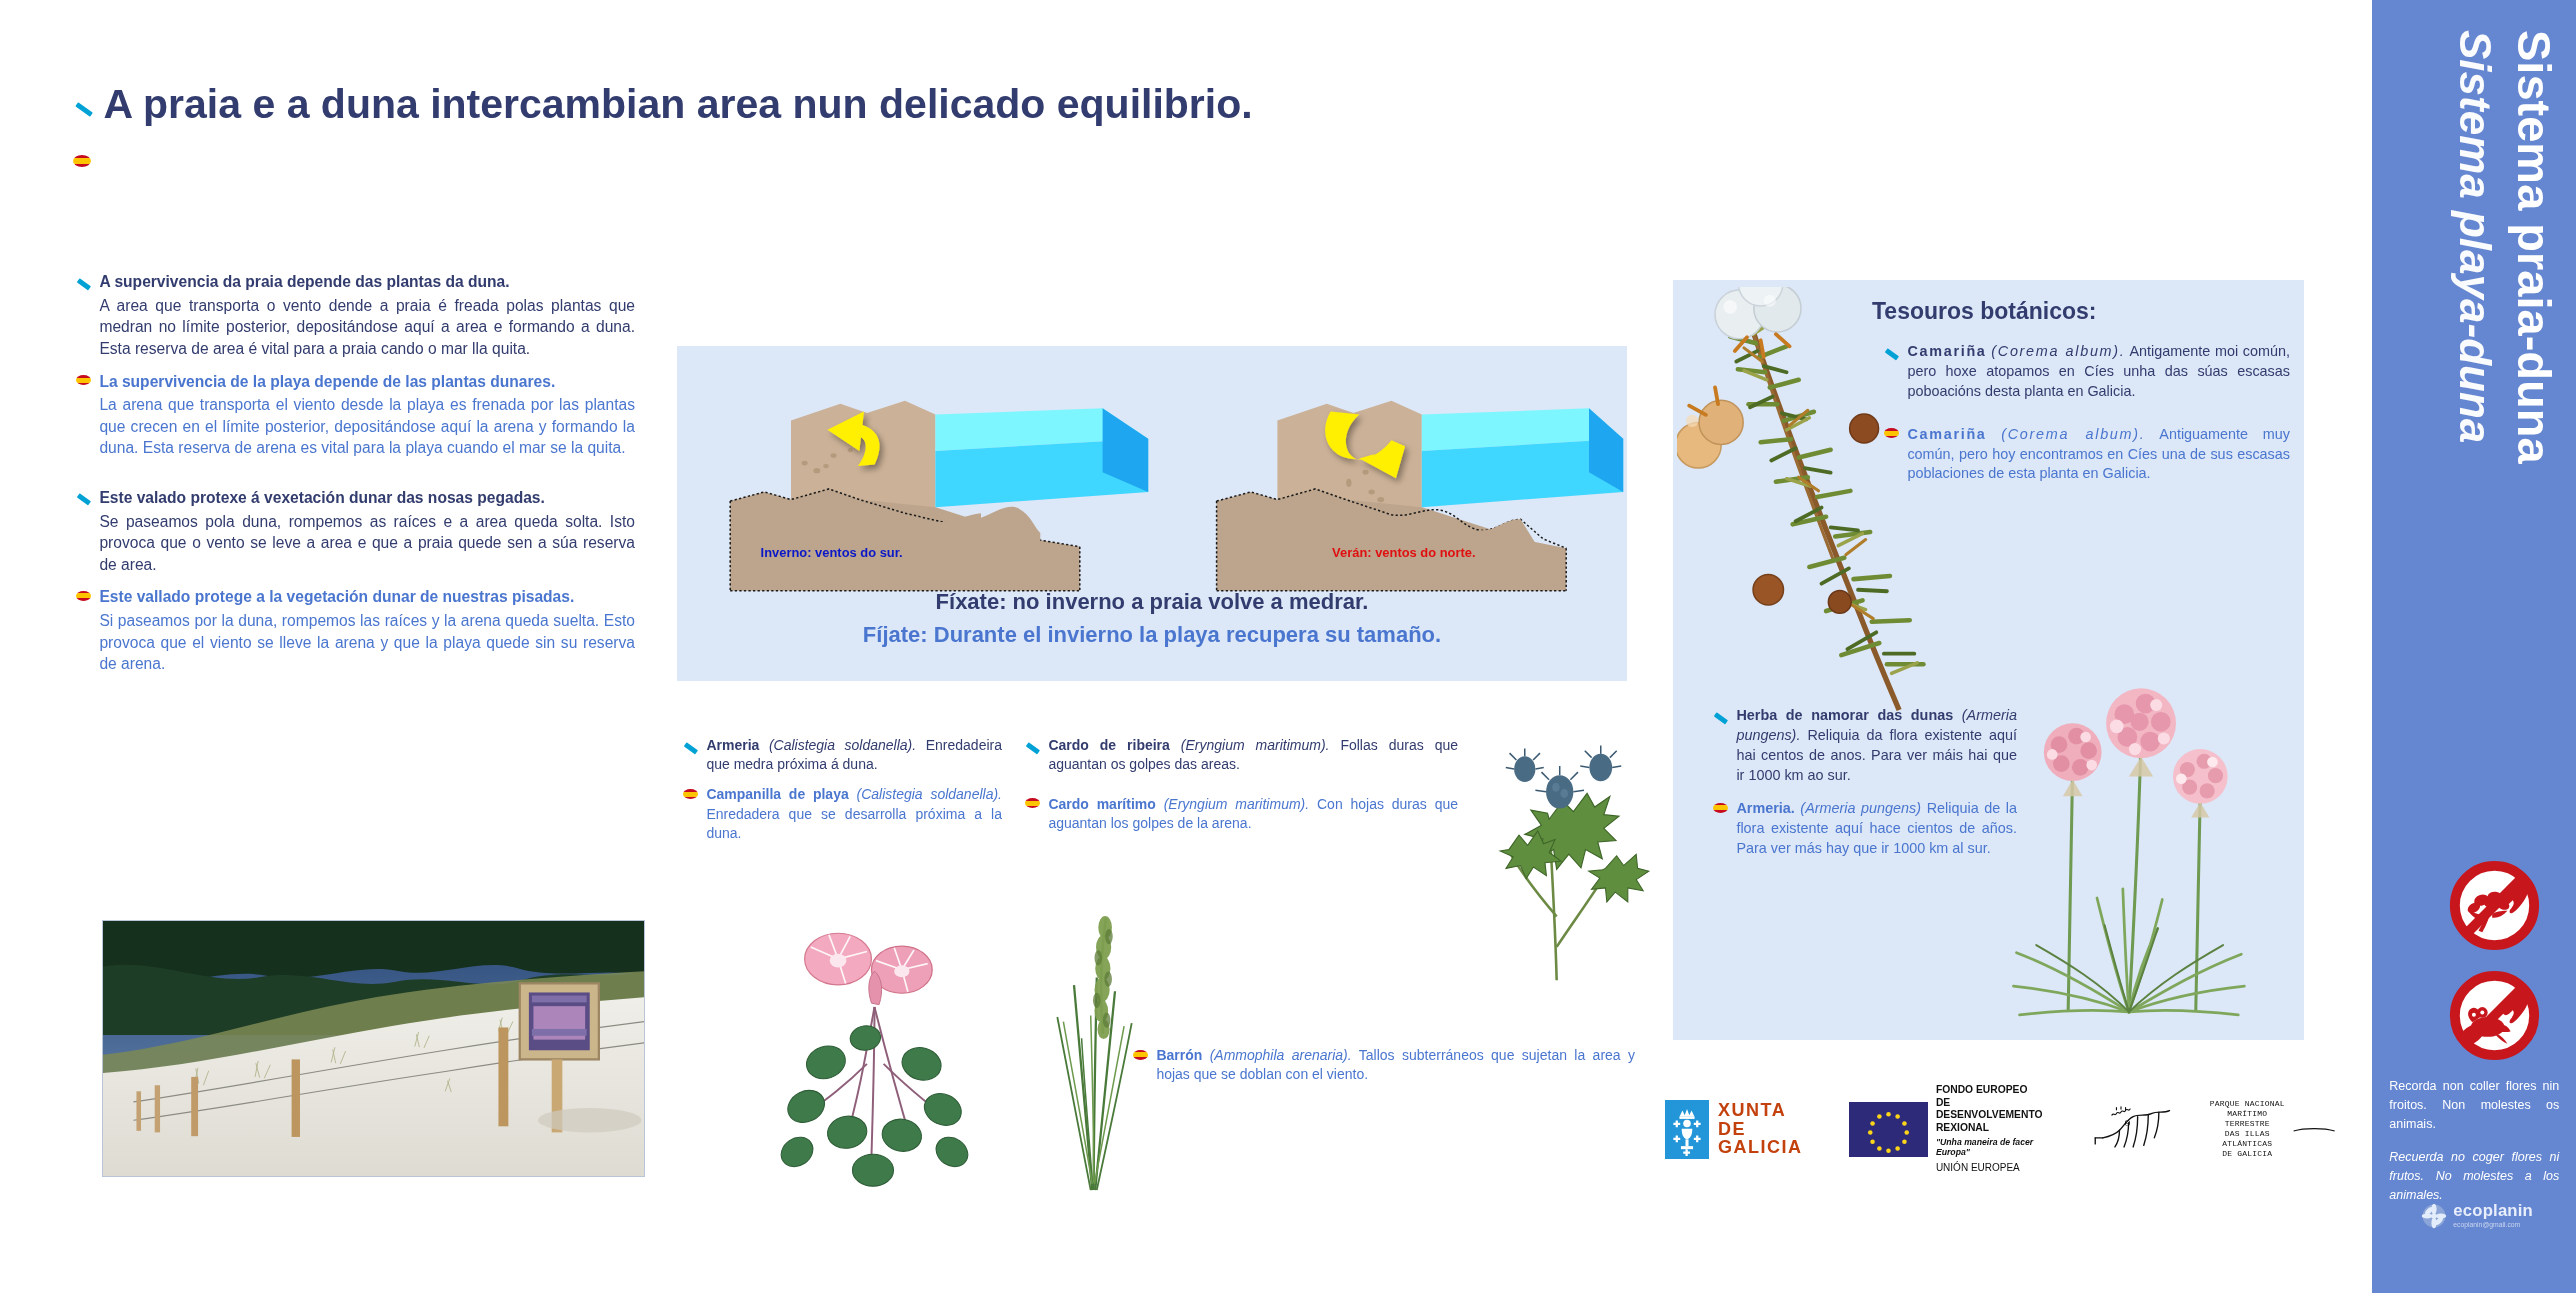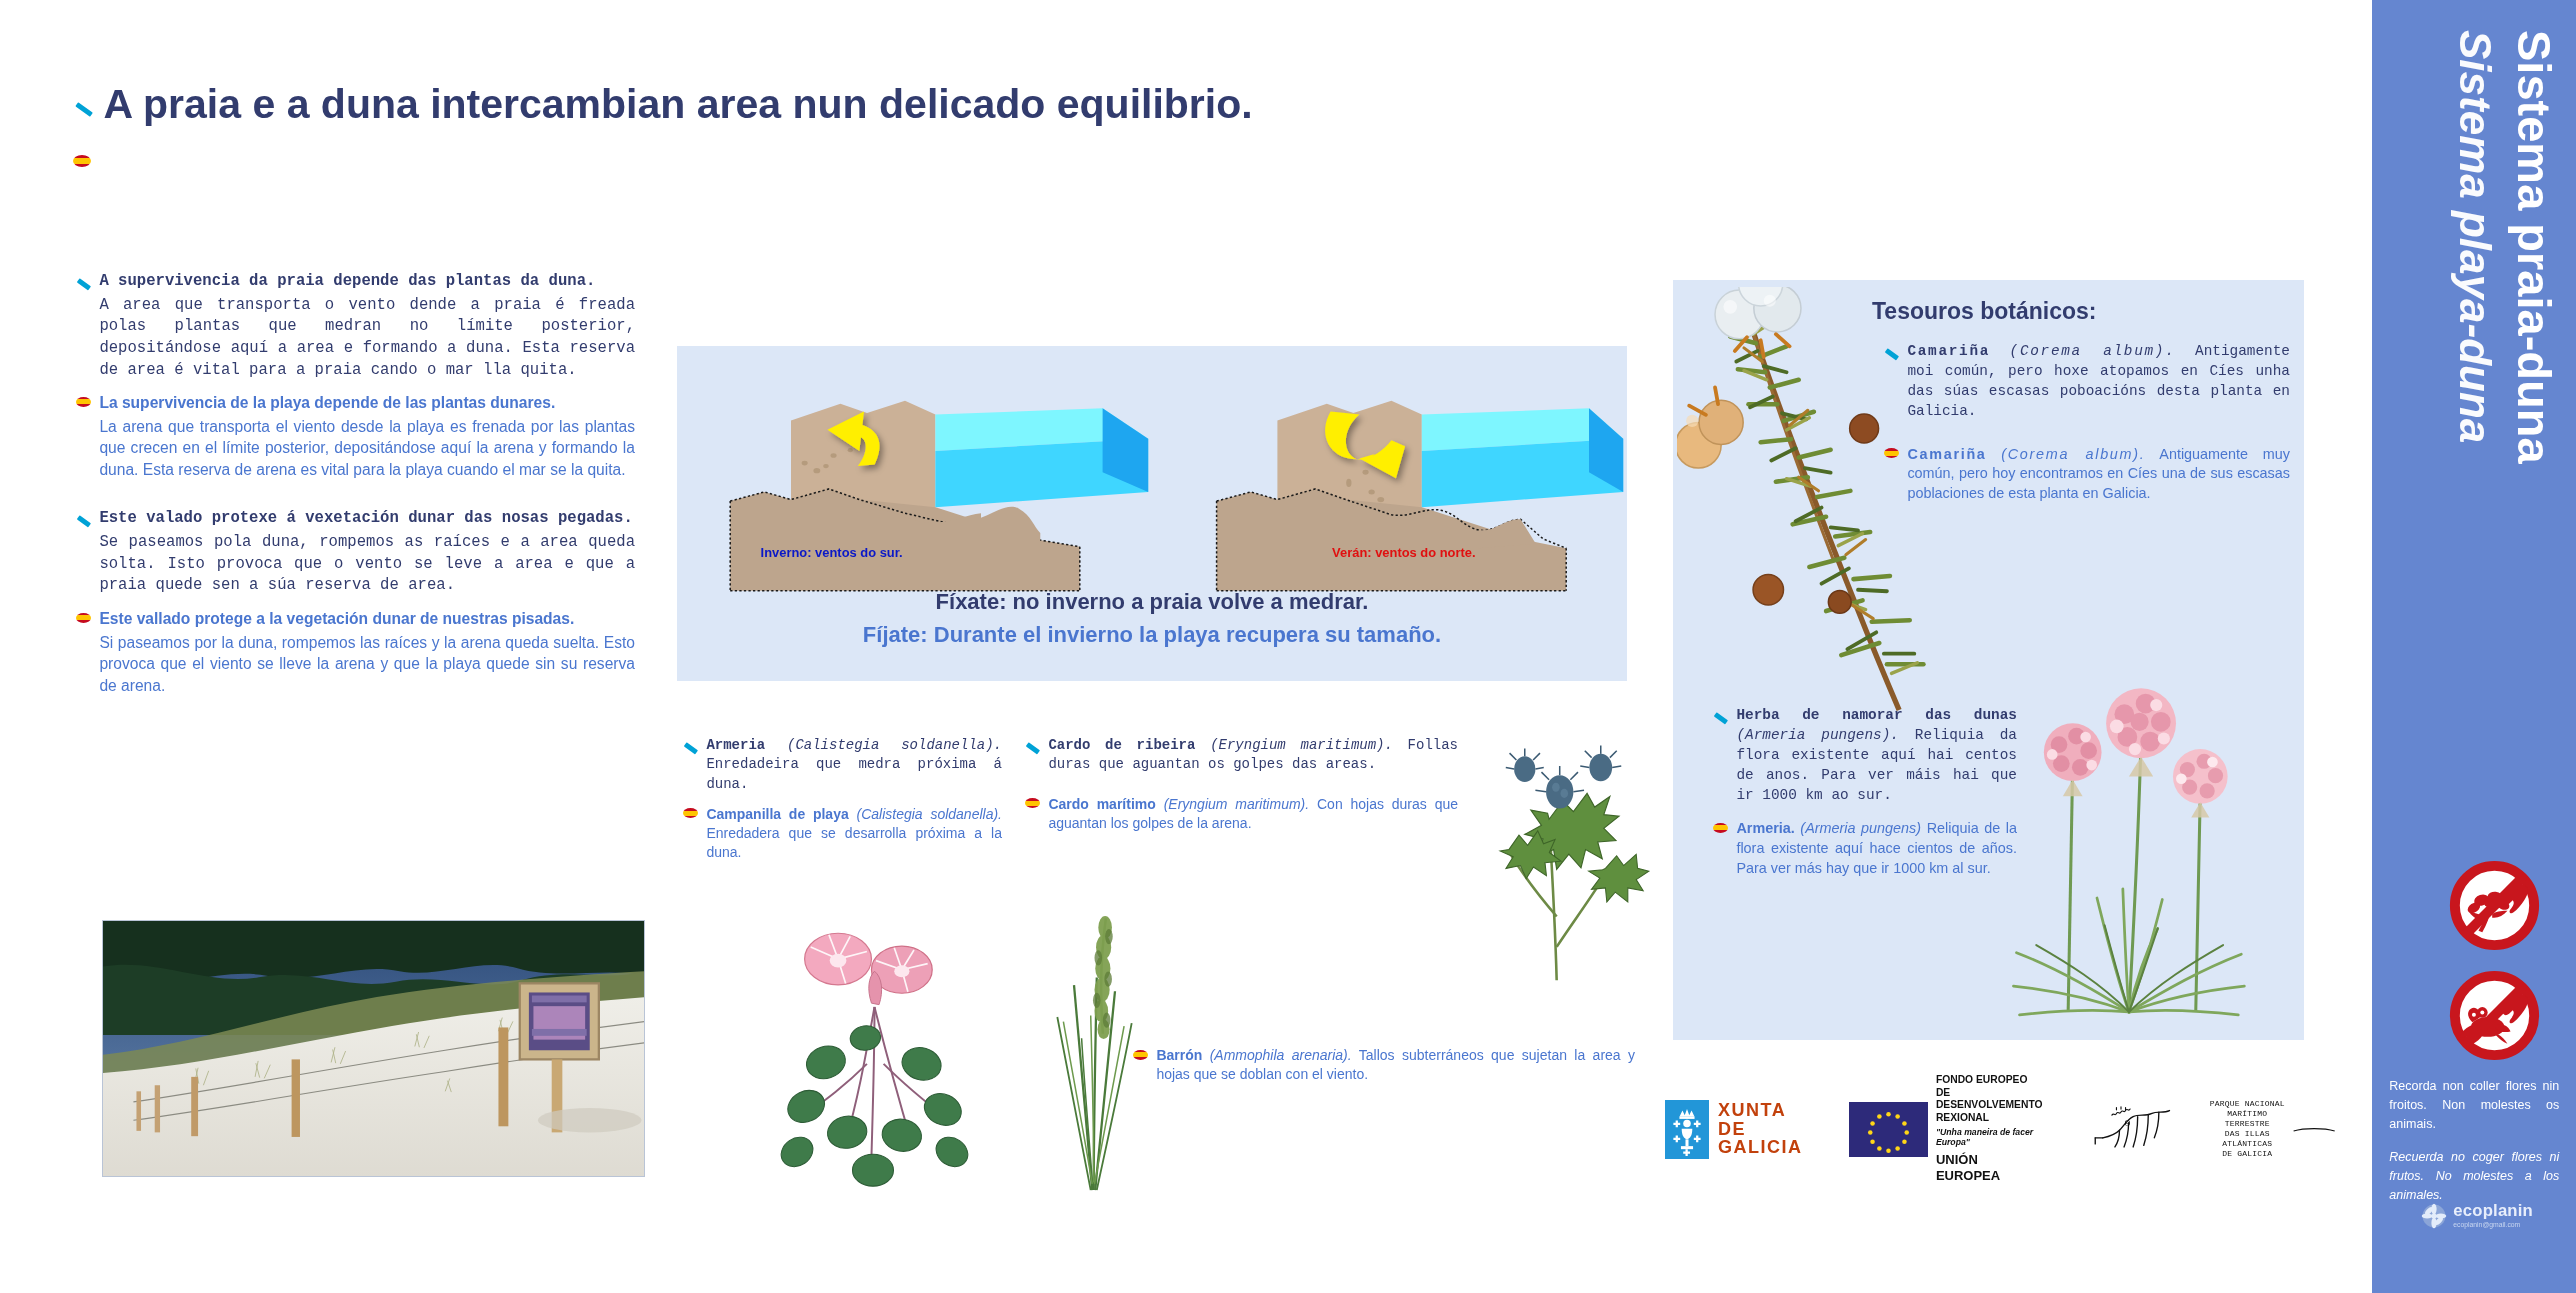--- a/index.html
+++ b/index.html
@@ -85,21 +85,21 @@
   .flag-sm { margin-top: 3.8px; }
   .flag-sm.flag-gl { width: 15px; height: 15px; }
   .flag-sm.flag-gl::before { left: 0.8px; top: 6px; width: 14.4px; height: 4.6px; }
   .flag-sm.flag-es { width: 15px; height: 10px; }
 
   
   .blk { display: flex; gap: 8.4px; align-items: flex-start; }
   .blk .body { flex: 1; }
   .blk .lead { font-weight: 700; line-height: 1.28; }
   .blk p { line-height: 1.38; text-align: justify; }
-  .gl-txt { color: var(--gl); font-family: Liberation Mono, monospace; }
+  .gl-txt { color: var(--gl); }
   .es-txt { color: var(--es); }
   .sci { font-style: italic; font-weight: 400; }
 
   
   #left-col { position: absolute; left: 76px; top: 272px; width: 559px; }
   #left-col .blk { margin-bottom: 12px; font-size: 15.6px; }
   #left-col .lead { font-size: 15.6px; margin-bottom: 3px; }
   #left-col .gap { height: 16.7px; }
   #dune-photo {
     position: absolute; left: 102px; top: 920px;
@@ -158,21 +158,21 @@
   #logos { position: absolute; left: 1665px; top: 1087px; width: 623px; height: 84px;
            display: flex; align-items: center; gap: 46px; }
   .logo { display: flex; align-items: center; }
   .xunta-mark { width: 44px; height: 59px; background: #2296d8; position: relative; }
   .xunta-text { margin-left: 9px; line-height: 1.05; }
   .xunta-text div { font-size: 18px; font-weight: 700; letter-spacing: 1.5px; color: #c2410c; }
   .eu-flag { width: 79px; height: 55px; background: #2d2a7a; position: relative; }
   .eu-text { margin-left: 8.4px; line-height: 1.22; }
   .eu-text .l { font-size: 10.3px; font-weight: 700; color: #111; }
   .eu-text .slogan { font-size: 8.7px; font-style: italic; font-weight: 700; color: #111; margin-top: 2.3px; }
-  .eu-text .ue { font-size: 13px; font-weight: 700; color: #111; margin-top: 4px; }
+  .eu-text .ue { font-size: 10px; font-weight: 400; color: #111; margin-top: 4px; }
   .park-logo { text-align: center; }
   .park-logo .park-text { font-family: Liberation Mono, monospace; font-size: 8px;
                           line-height: 1.25; color: #111; letter-spacing: 0.2px; }
 </style>
 </head>
 <body>
 
 <div id="stage">
 
   <div id="headline">

